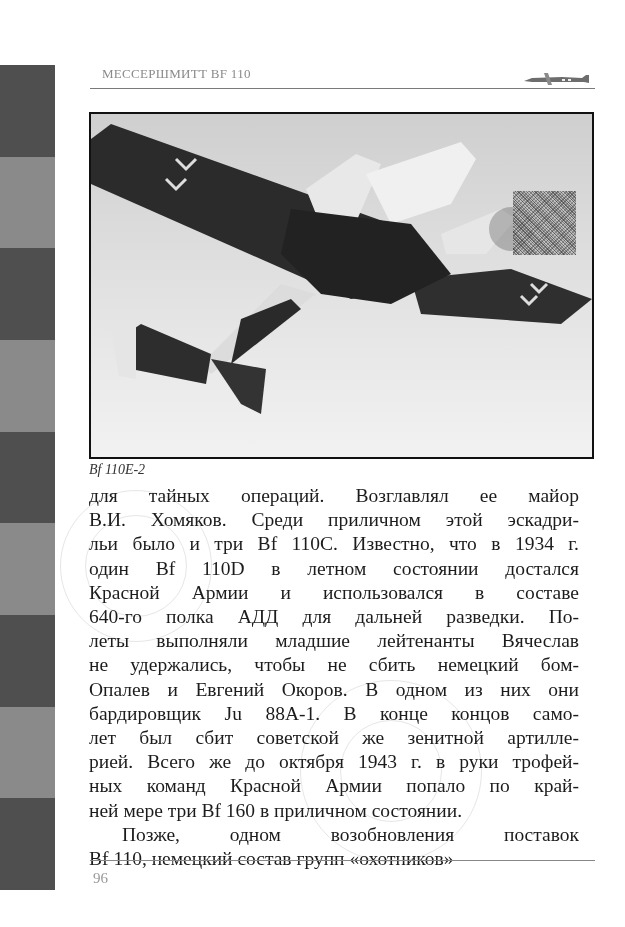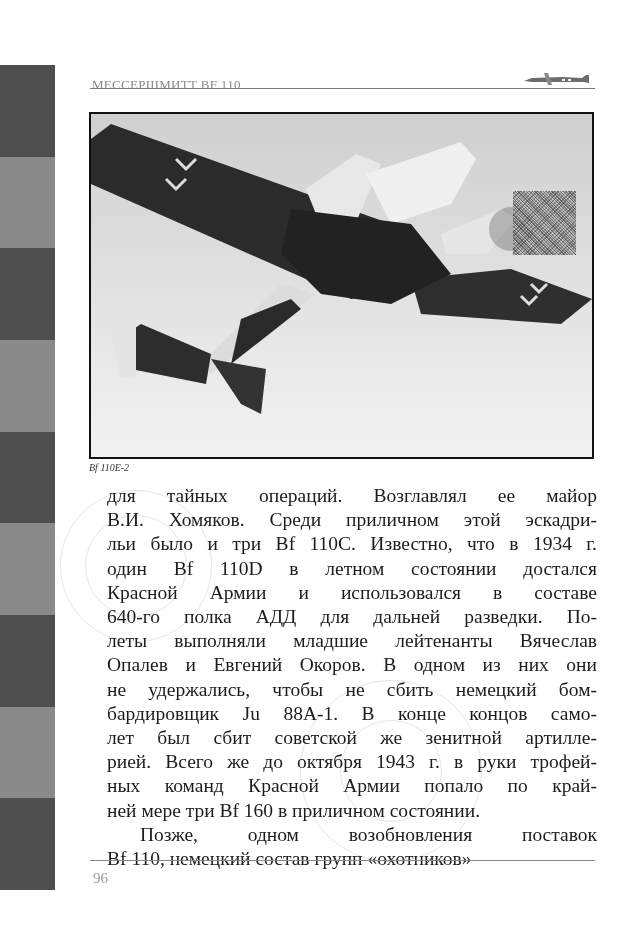--- a/index.html
+++ b/index.html
@@ -11,24 +11,23 @@
     }
     .edge-strip {
       position: absolute; left: 0; top: 65px; width: 55px; height: 825px;
       display: flex; flex-direction: column;
     }
     .edge-band { flex: 1 1 0; }
     .edge-band.dark { background: #4f4f4f; }
     .edge-band.light { background: #8a8a8a; }
 
     .running-head {
-      position: absolute; left: 92px; top: 66px;
+      position: absolute; left: 102px; top: 66px;
       font-size: 13px; letter-spacing: 0.3px; color: #8a8a8a;
       text-transform: uppercase;
-      margin-top: 11px;
     }
     .head-plane {
       position: absolute; left: 522px; top: 70px; width: 70px; height: 18px;
     }
     .rule {
       position: absolute; height: 1px; background: #7a7a7a;
     }
     .rule.top { left: 90px; top: 88px; width: 505px; }
     .rule.bottom { left: 90px; top: 860px; width: 505px; background: #888; }
 
@@ -43,25 +42,25 @@
       position: absolute; left: 513px; top: 191px; width: 63px; height: 64px;
       background:
         repeating-linear-gradient(45deg, #777 0 1px, #ddd 1px 2px, #999 2px 3px, #eee 3px 4px),
         repeating-linear-gradient(-45deg, #888 0 1px, #ccc 1px 3px);
       background-blend-mode: multiply;
       opacity: 0.85;
     }
 
     .caption {
       position: absolute; left: 89px; top: 462px;
-      font-size: 10px; font-style: italic; color: #333;
+      font-size: 14px; font-style: italic; color: #333;
     }
 
     .body-text {
-      position: absolute; left: 107px; top: 484px; width: 490px;
+      position: absolute; left: 89px; top: 484px; width: 490px;
       font-size: 19.5px; line-height: 24.2px; color: #1c1c1c;
     }
     .body-text .line {
       display: block; white-space: nowrap;
       text-align: justify; text-align-last: justify;
     }
     .body-text .line.last { text-align-last: left; }
     .body-text .line.indent { padding-left: 33px; }
 
     .watermark {
@@ -143,22 +142,22 @@
 <div class="watermark" style="left:340px;top:720px;width:100px;height:100px;"></div>
 
 <div class="body-text">
   <span class="line">для тайных операций. Возглавлял ее майор</span>
   <span class="line">В.И. Хомяков. Среди приличном этой эскадри-</span>
   <span class="line">льи было и три Bf 110C. Известно, что в 1934 г.</span>
   <span class="line">один Bf 110D в летном состоянии достался</span>
   <span class="line">Красной Армии и использовался в составе</span>
   <span class="line">640-го полка АДД для дальней разведки. По-</span>
   <span class="line">леты выполняли младшие лейтенанты Вячеслав</span>
+  <span class="line">не удержались, чтобы не сбить немецкий бом-</span>
   <span class="line">Опалев и Евгений Окоров. В одном из них они</span>
-  <span class="line">не удержались, чтобы не сбить немецкий бом-</span>
   <span class="line">бардировщик Ju 88A-1. В конце концов само-</span>
   <span class="line">лет был сбит советской же зенитной артилле-</span>
   <span class="line">рией. Всего же до октября 1943 г. в руки трофей-</span>
   <span class="line">ных команд Красной Армии попало по край-</span>
   <span class="line last">ней мере три Bf 160 в приличном состоянии.</span>
   <span class="line indent">Позже, одном возобновления поставок</span>
   <span class="line last">Bf 110, немецкий состав групп «охотников»</span>
 </div>
 
 <div class="rule bottom"></div>

